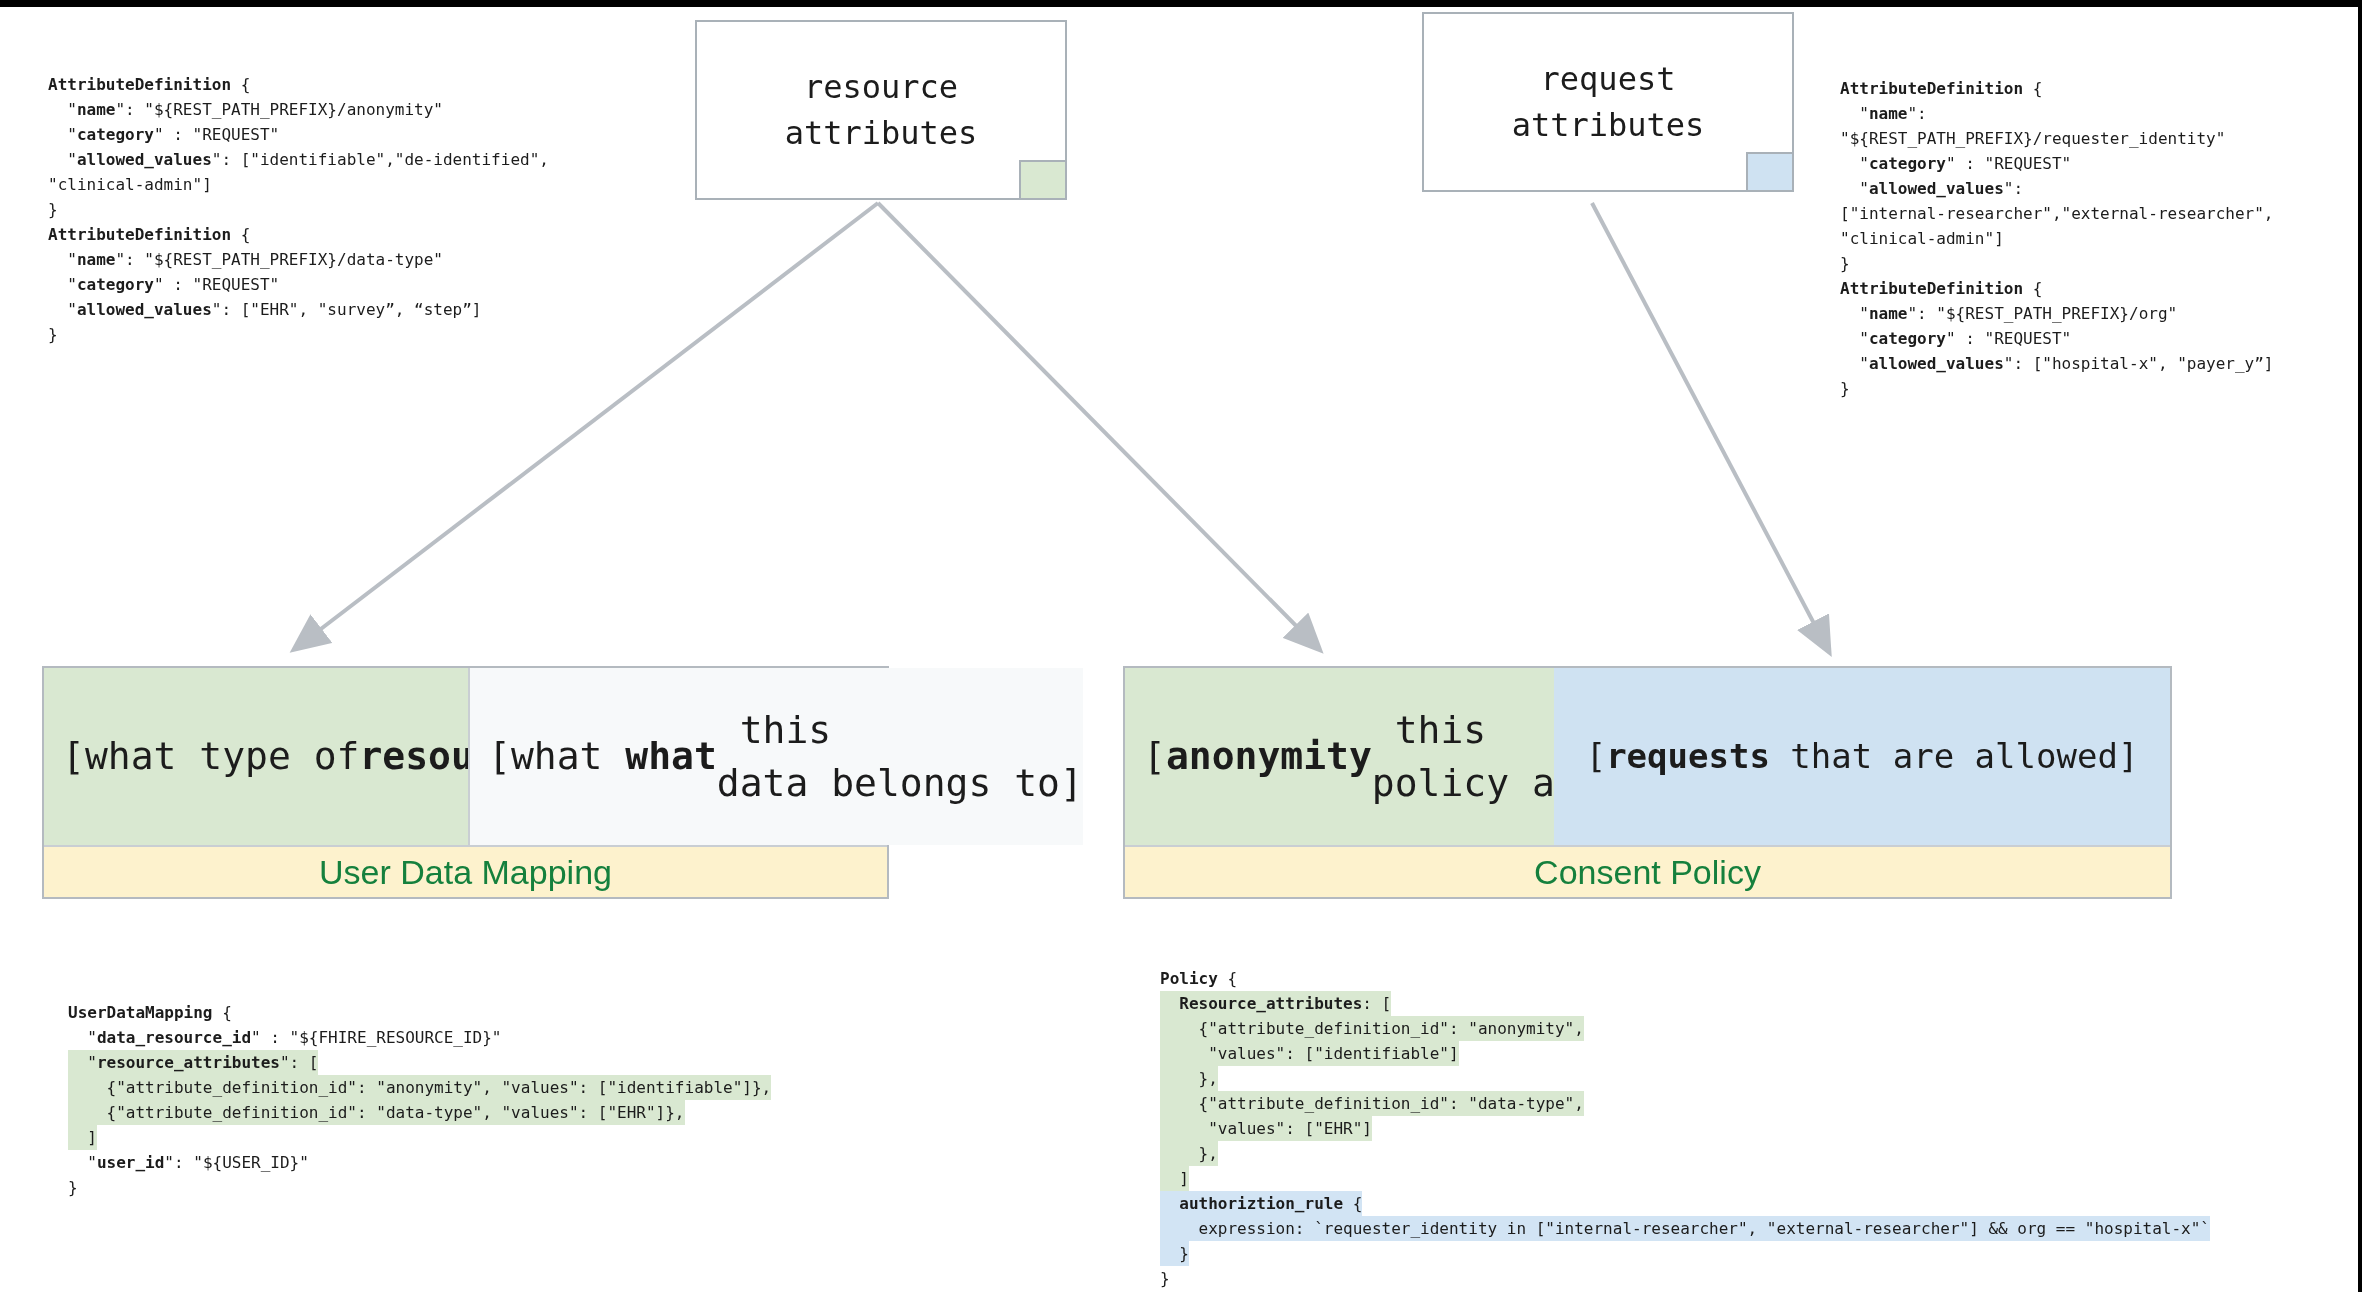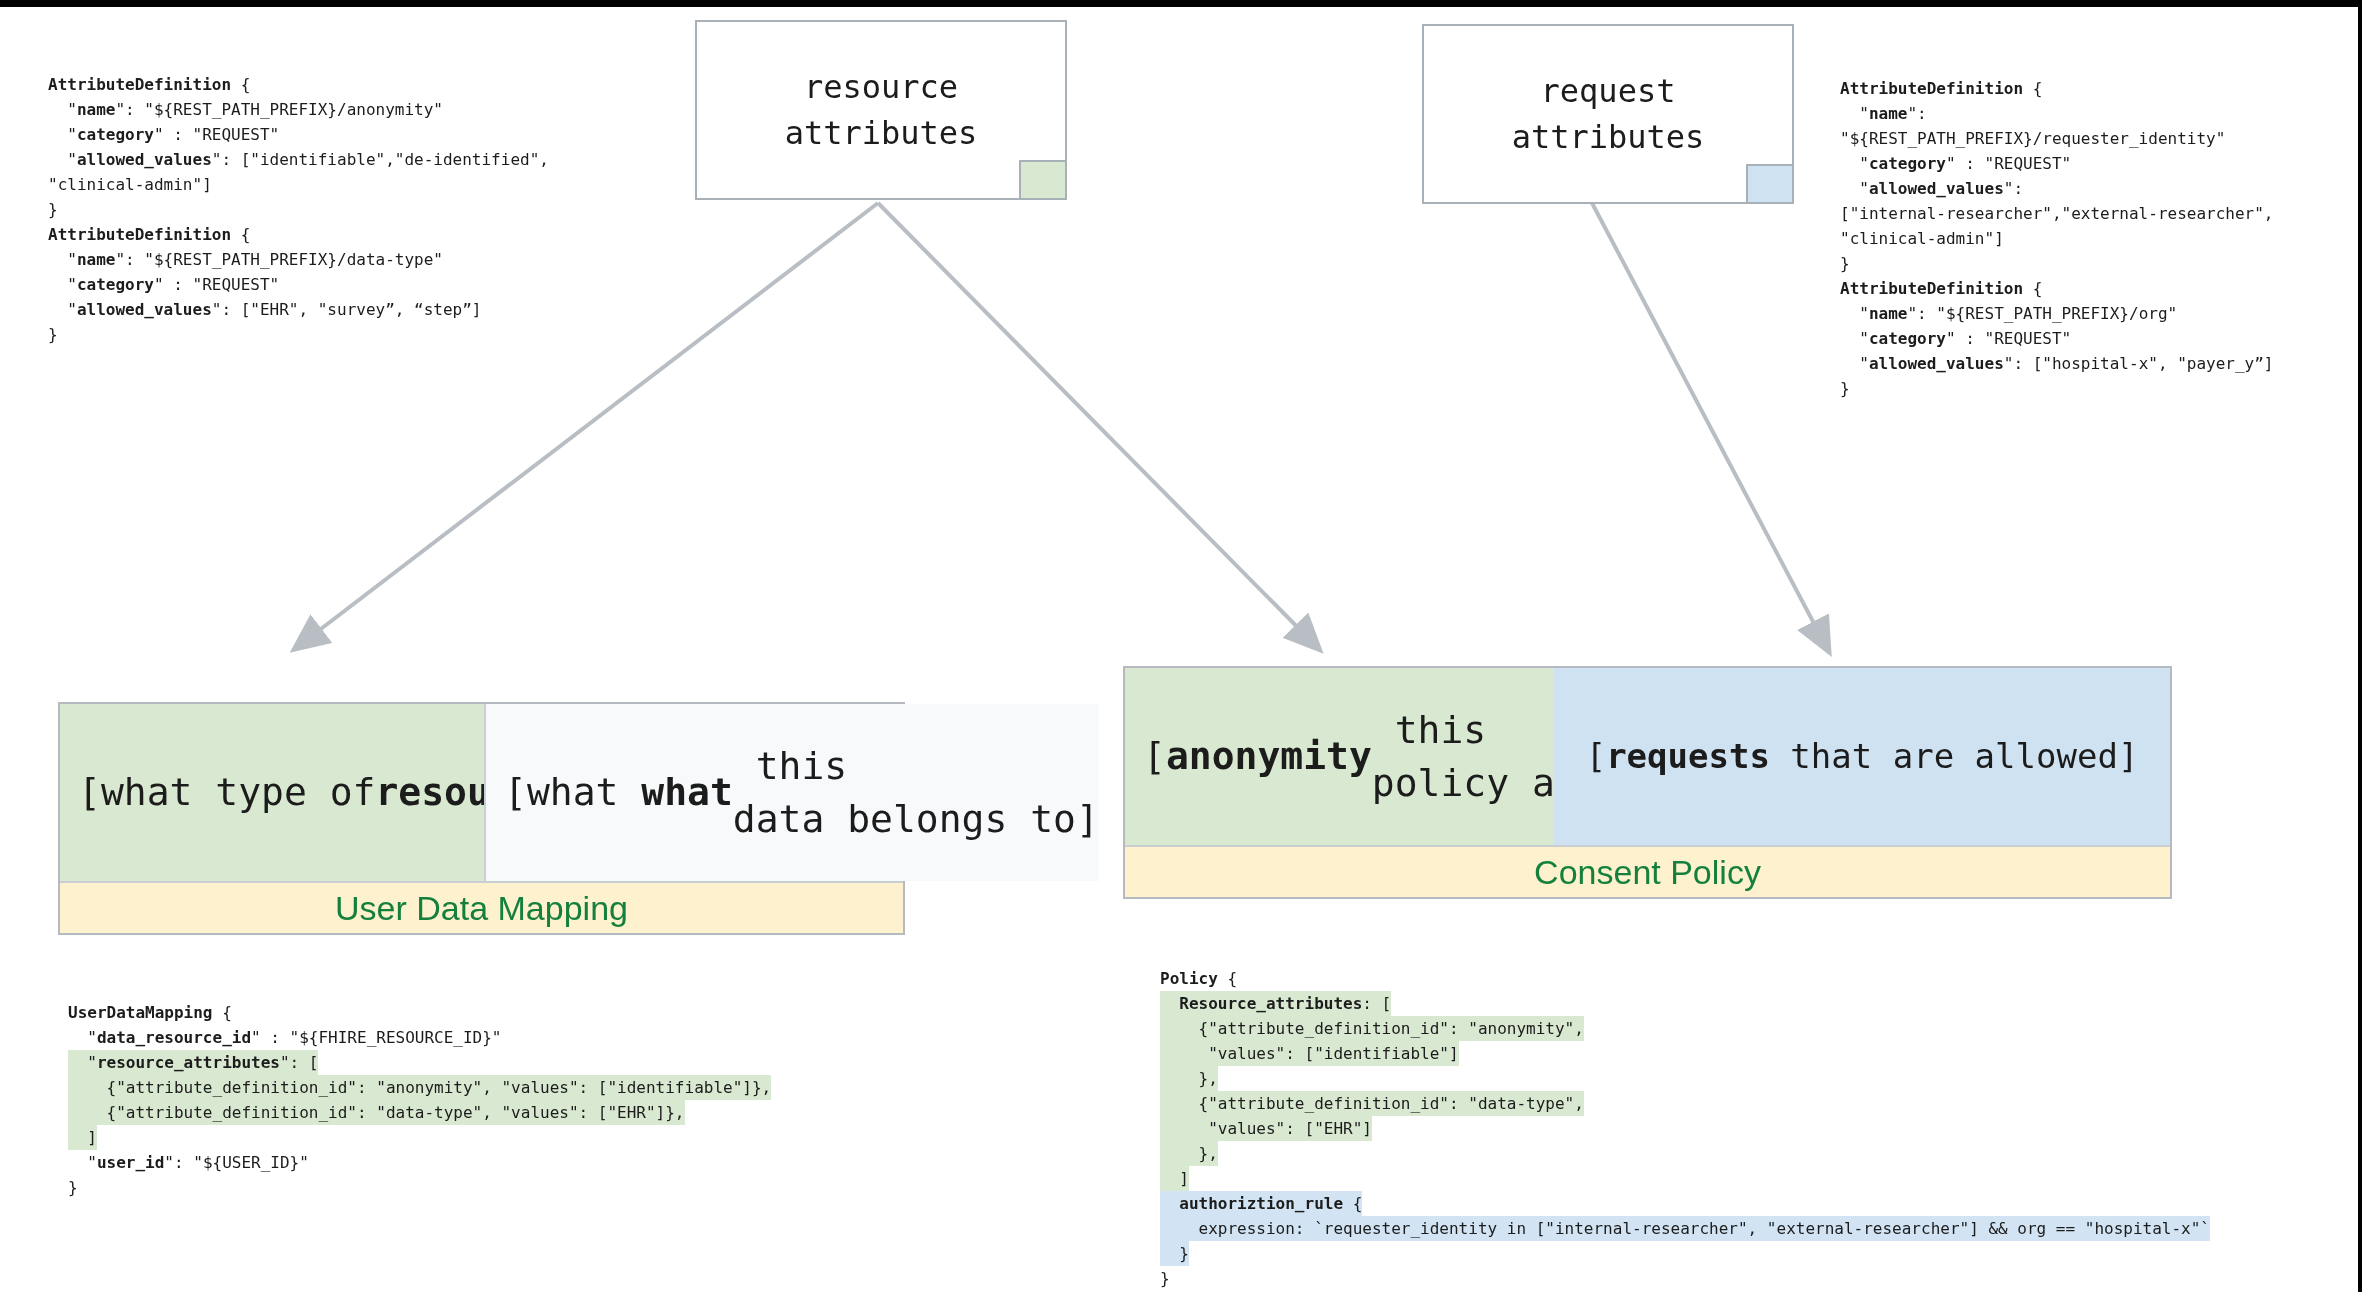--- a/index.html
+++ b/index.html
@@ -18,36 +18,36 @@
     position:absolute; width:372px; height:180px; background:#fff;
     border:2px solid #a9b1b8; box-sizing:border-box;
     display:flex; flex-direction:column; align-items:center; justify-content:center;
     font-size:32px; line-height:1.45; text-align:center;
   }
   .corner-chip {
     position:absolute; right:-2px; bottom:-2px; width:48px; height:40px;
     border:2px solid #a9b1b8; box-sizing:border-box;
   }
   .box-resource { left:695px; top:20px; }
-  .box-request  { left:1422px; top:24px; }
+  .box-request  { left:1422px; top:12px; }
 
   
   .code { position:absolute; font-size:16px; line-height:25px; white-space:pre; }
   .code .b { font-weight:bold; }
   .code-line { height:25px; }
   .code-line.hl-green { background:#d9e8d1; width:fit-content; padding-right:0; }
   .code-line.hl-blue  { background:#d2e4f4; width:fit-content; }
   .code-attr-left  { left:48px;  top:72px; }
   .code-attr-right { left:1840px; top:76px; }
   .code-udm    { left:68px;   top:1000px; }
   .code-policy { left:1160px; top:966px; }
 
   
   .tbl { position:absolute; top:666px; border:2px solid #b4bac0; box-sizing:border-box; background:#fff; }
-  .tbl-udm { left:58px; width:847px;margin-top:36px; }
+  .tbl-udm { left:42px; width:847px; }
   .tbl-consent { left:1123px; width:1049px; }
   .tbl-row { display:flex; height:177px; }
   .cell {
     height:100%; box-sizing:border-box; display:flex; align-items:center;
     white-space:pre; font-size:38px; line-height:1.38; padding-left:18px;
   }
   .cell .b { font-weight:bold; }
   .cell-green { background:#d9e8d1; }
   .cell-white { background:#f7f9fa; border-left:2px solid #c9ced3; }
   .cell-blue  { background:#cfe2f2; justify-content:center; padding-left:0; font-size:34px; }

